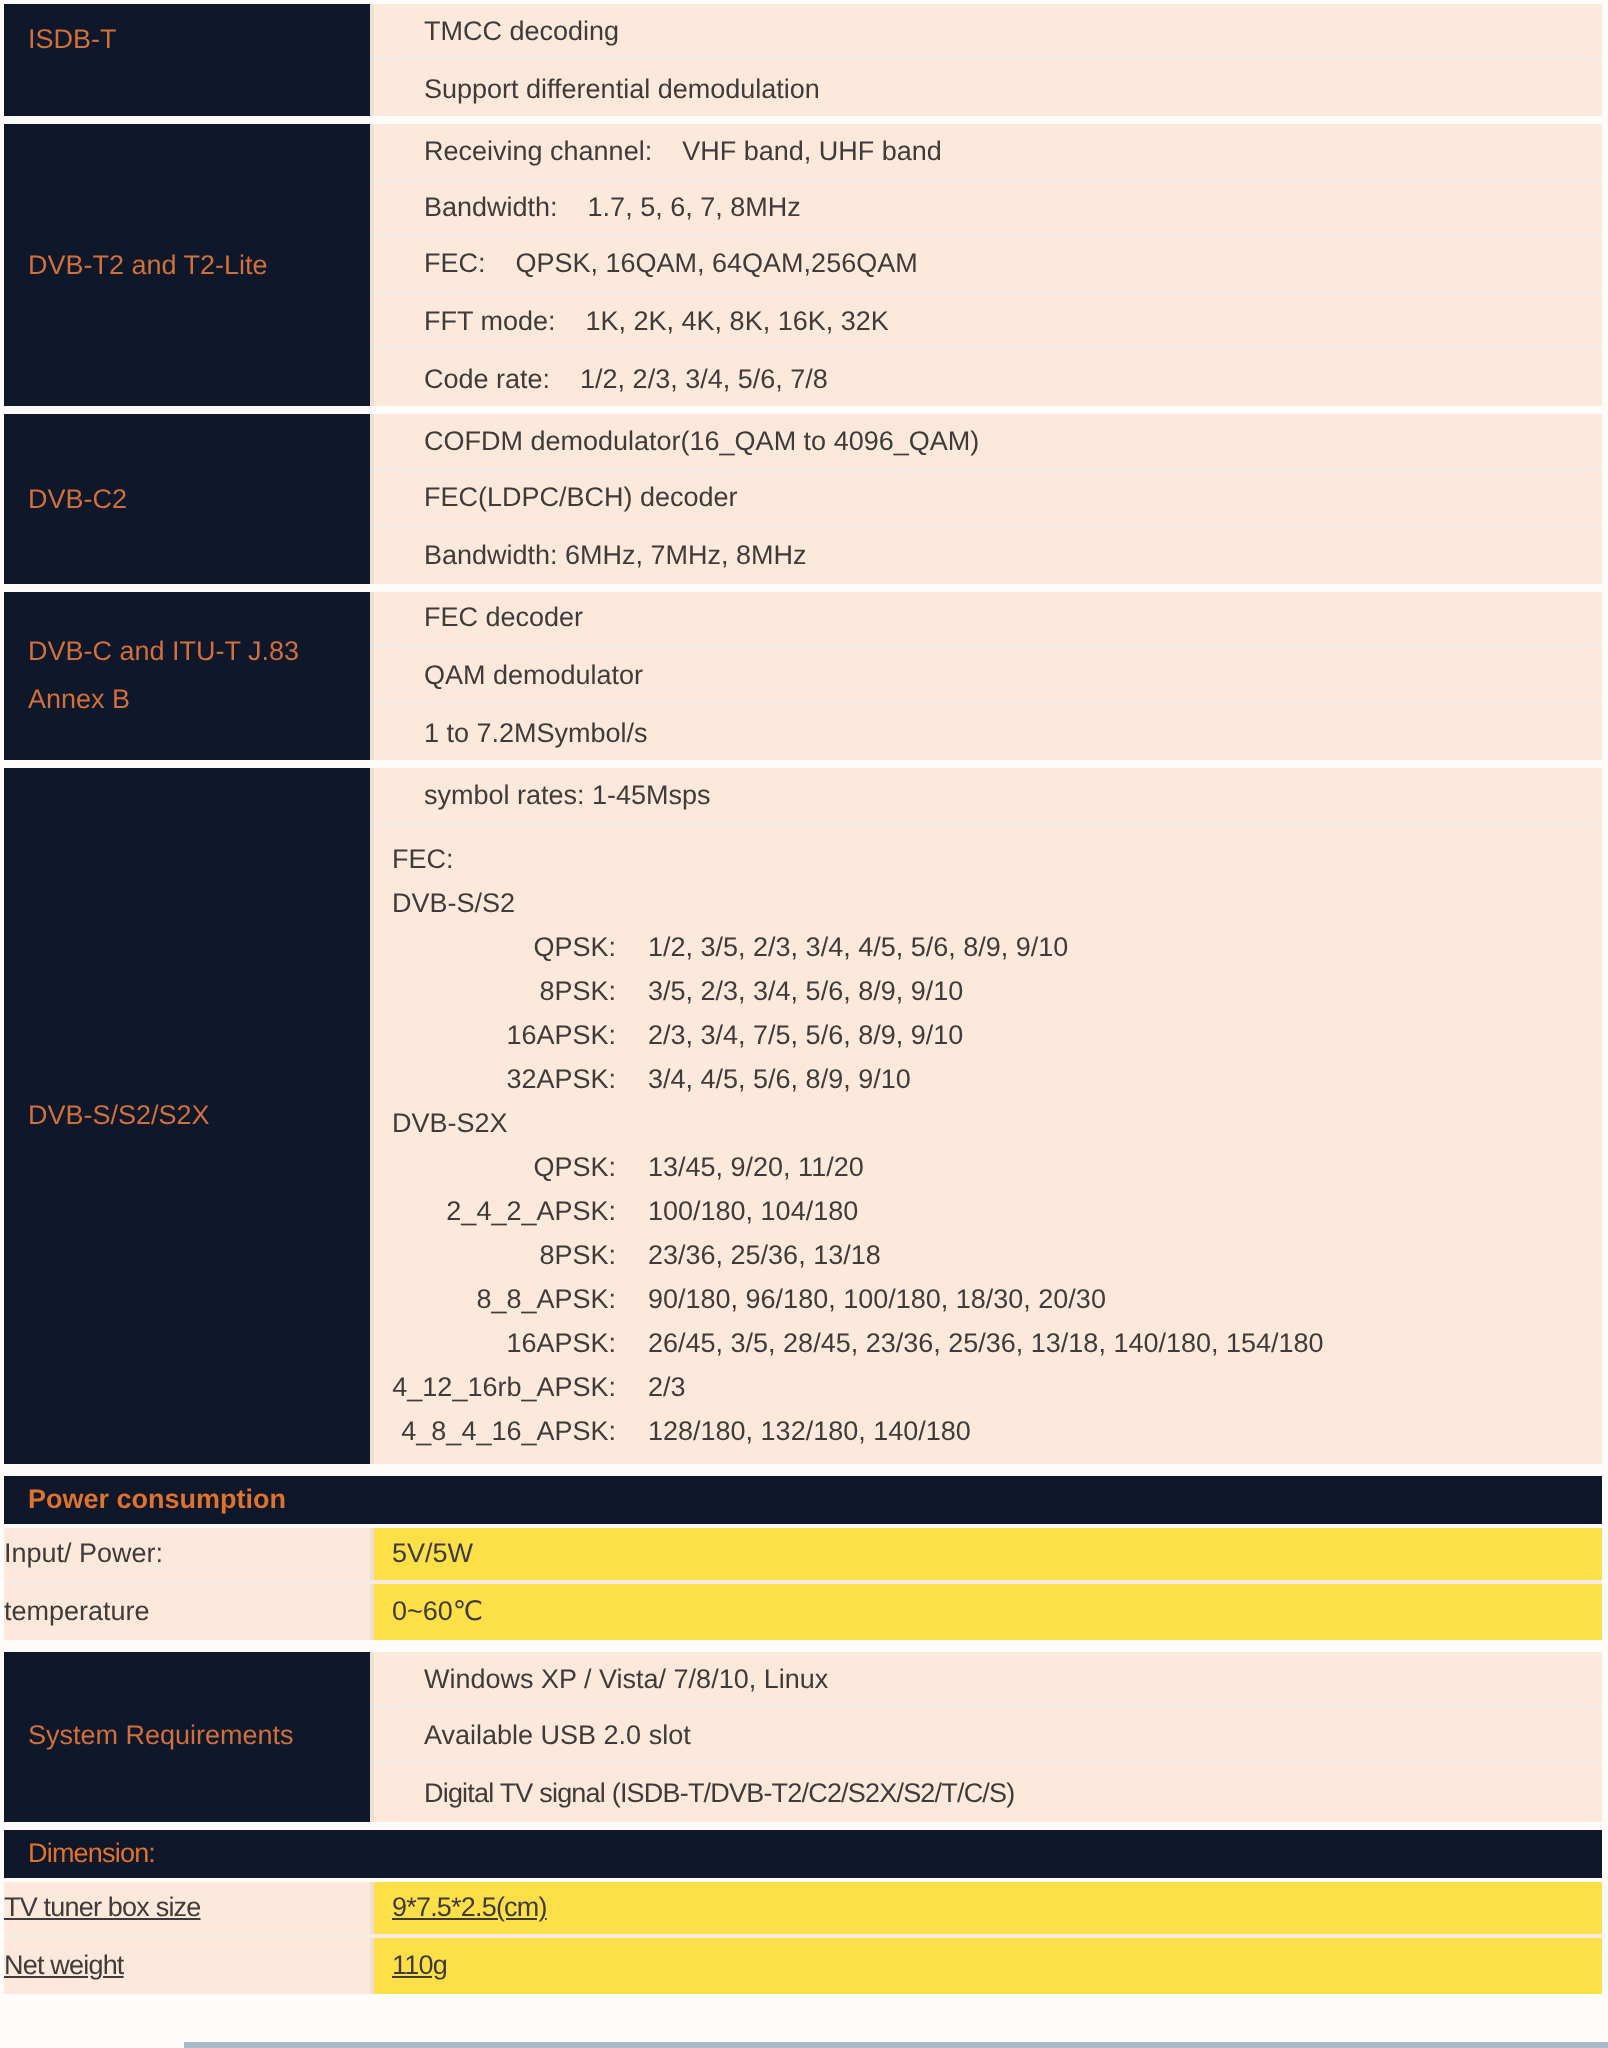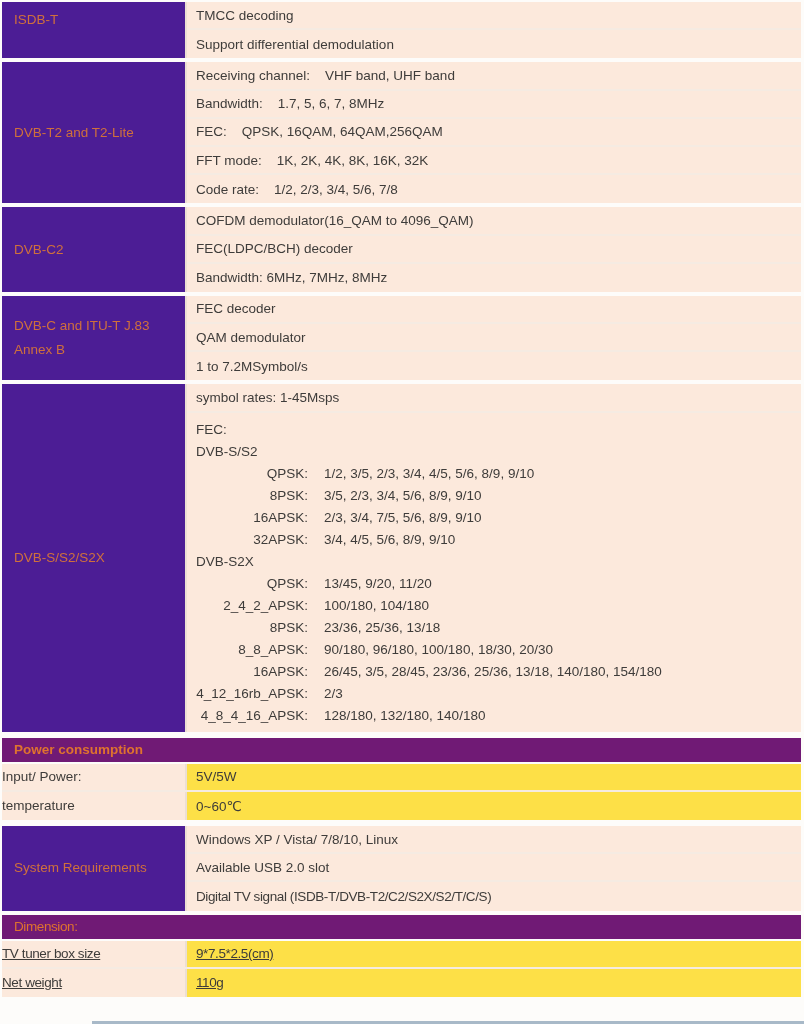--- a/index.html
+++ b/index.html
@@ -10,51 +10,51 @@
     font-family: "Liberation Sans", "DejaVu Sans", sans-serif;
     font-size: 13.5px;
     color: #3e3c3a;
   }
   .tbl { margin: 2px 3px 0 2px; }
 
   
   .group { display: flex; }
   .cell-left {
     flex: 0 0 185px;
-    background: #4c1d95;
+    background: #0f172a;
     border-right: 2px solid #ecdfd3;
     display: flex; align-items: center;
     padding: 0 10px 0 12px;
     color: #d0703c;
     line-height: 24px;
   }
   .cell-left.top { align-items: flex-start; padding-top: 6px; }
   .cell-right { flex: 1 1 auto; min-width: 0; }
   .row {
     height: 28.2px;
     background: #fce9dc;
     display: flex; align-items: center;
-    padding-left: 9px;
+    padding-left: 25px;
     border-bottom: 2px solid #f5ebe2;
   }
   .cell-right .row:last-child { border-bottom: none; }
   .row > span { white-space: pre; }
 
   
   .row.multi {
     height: auto; display: block;
     padding: 6px 0 5px 9px; border-bottom: none;
   }
   .line { line-height: 22px; white-space: pre; }
   .line .lab { display: inline-block; width: 112px; text-align: right; }
   .line .val { margin-left: 16px; }
 
   
   .header-row {
-    height: 24px; background: #701a75;
+    height: 24px; background: #0f172a;
     display: flex; align-items: center;
     padding-left: 12px;
     color: #df732e;
   }
   .header-row.bold { font-weight: bold; }
 
   
   .pair-row { display: flex; border-bottom: 2px solid #f5ebe2; }
   .pairs .pair-row:last-child { border-bottom: none; }
   .pair-row { height: 28.2px; }

